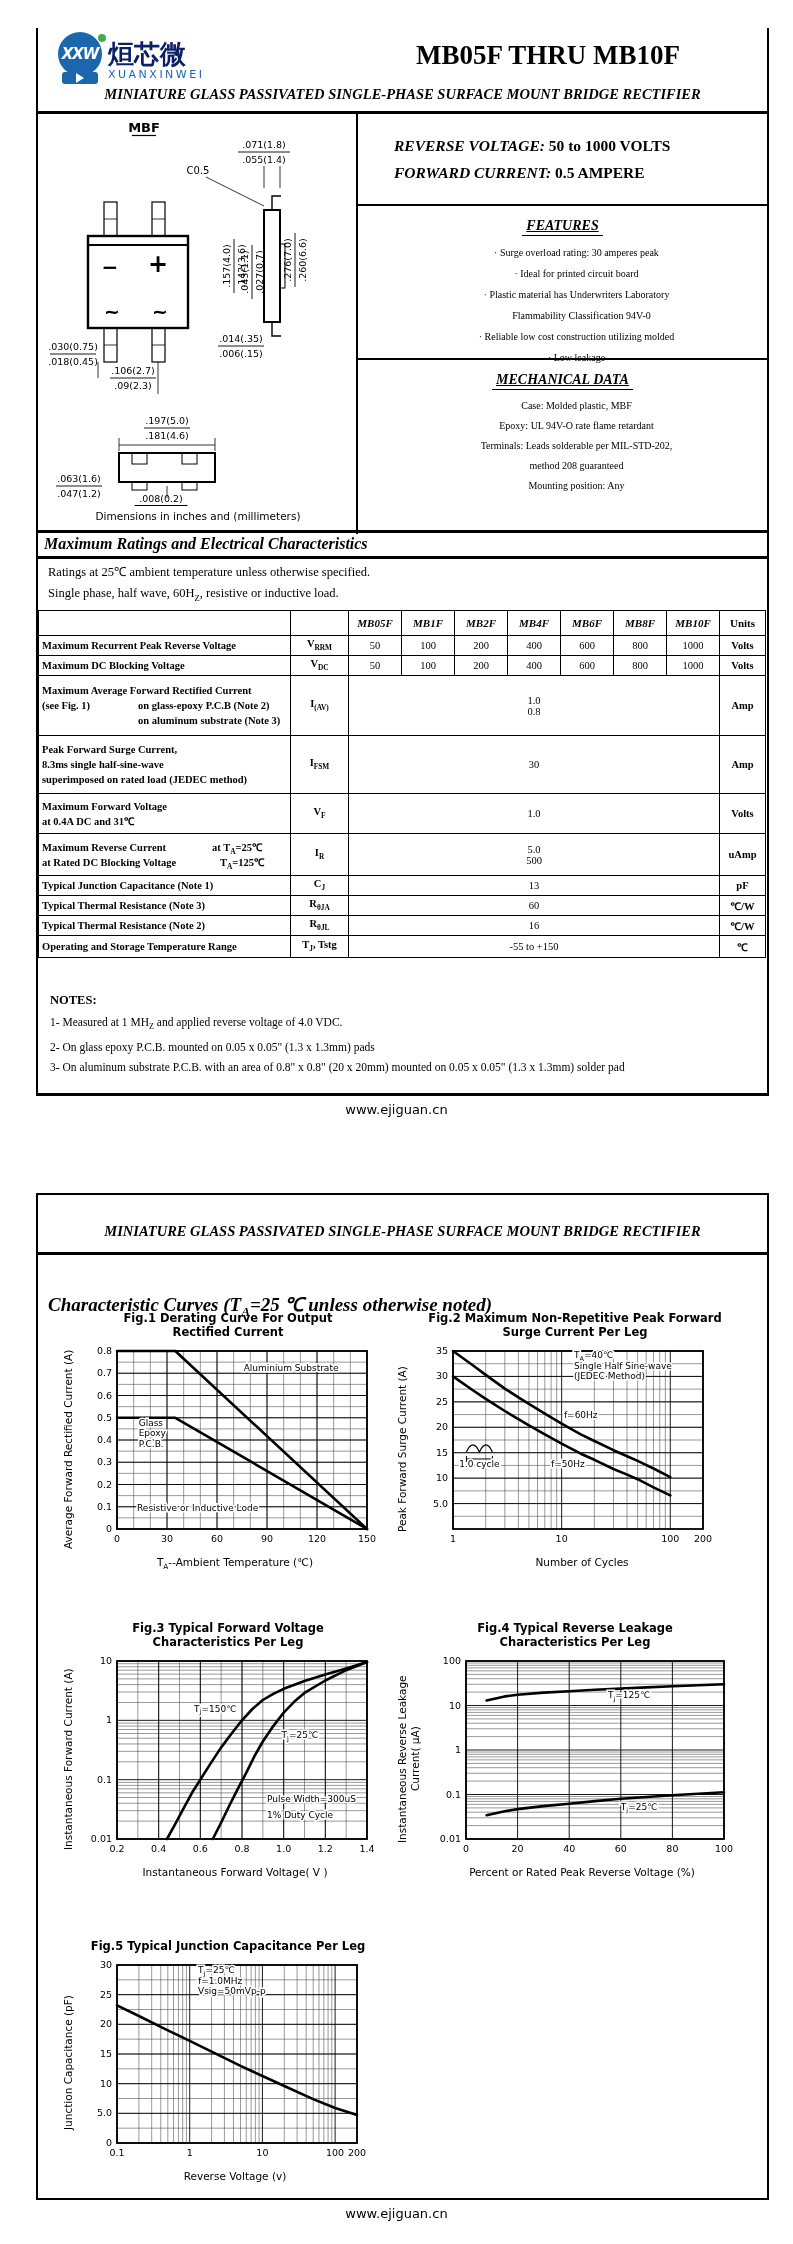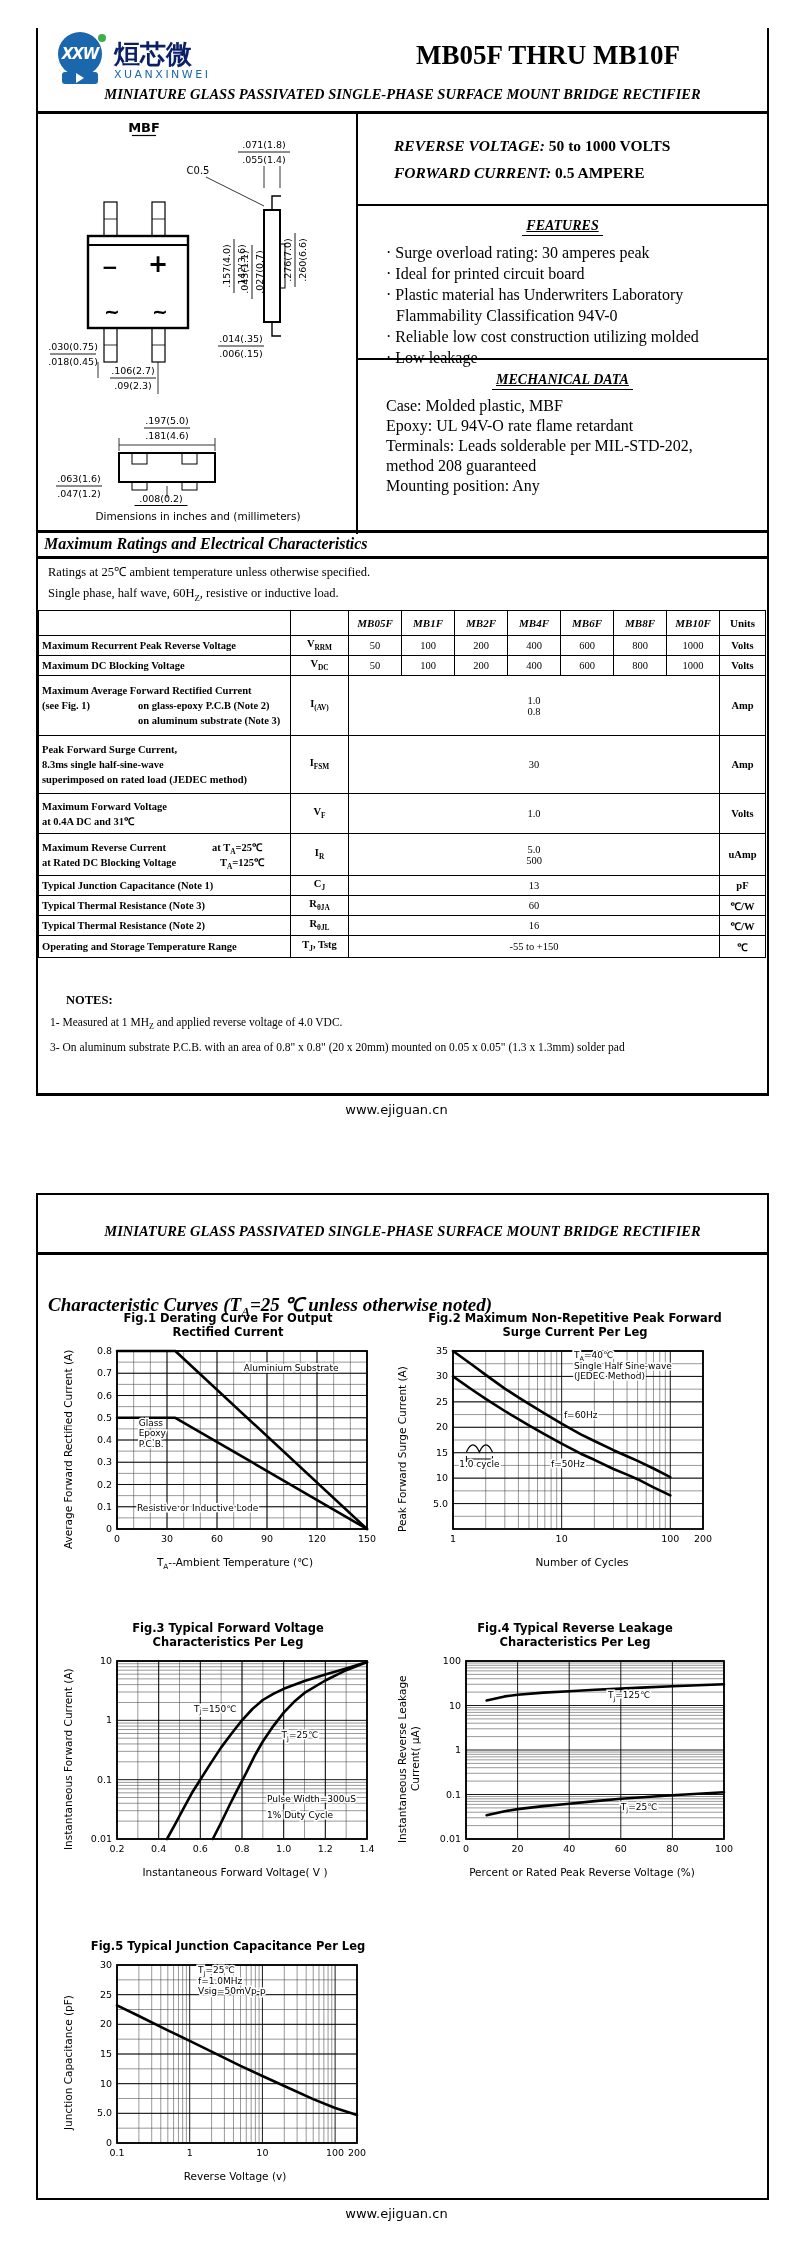--- a/index.html
+++ b/index.html
@@ -3,61 +3,61 @@
 <meta charset="utf-8">
 <style>
   html,body{margin:0;padding:0;background:#fff;}
   body{width:793px;height:2244px;position:relative;font-family:"Liberation Serif",serif;color:#000;}
   sub{font-size:70%;}
   .page{position:absolute;background:#fff;}
   #page1{left:36px;top:28px;width:729px;height:1065px;border-left:2px solid #000;border-right:2px solid #000;border-bottom:3px solid #000;}
   #page2{left:36px;top:1193px;width:729px;height:1003px;border:2px solid #000;}
   
   .hdr{position:absolute;left:0;top:0;width:100%;height:58px;}
-  .logo{position:absolute;left:20px;top:4px;display:flex;align-items:center;gap:6px;}
+  .logo{position:absolute;left:20px;top:4px;display:flex;align-items:center;}
   .logo-mark{position:relative;width:50px;height:56px;}
   .logo-circle{position:absolute;left:0;top:0;width:44px;height:44px;border-radius:50%;background:#1b67ae;display:flex;align-items:center;justify-content:center;}
   .logo-circle span{color:#fff;font-family:"DejaVu Sans",sans-serif;font-style:italic;font-weight:bold;font-size:15px;letter-spacing:-1px;}
   .logo-dot{position:absolute;right:2px;top:2px;width:8px;height:8px;border-radius:50%;background:#3fae49;}
   .logo-bar{position:absolute;left:4px;top:40px;width:36px;height:12px;background:#1b67ae;border-radius:3px;}
   .logo-bar:after{content:"";position:absolute;left:13px;top:2px;width:0;height:0;border-left:5px solid transparent;border-right:5px solid transparent;border-bottom:8px solid #fff;transform:rotate(90deg);}
   .logo-cn{font-family:"DejaVu Sans",sans-serif;font-weight:bold;font-size:26px;color:#0a1f66;line-height:28px;}
   .logo-en{font-family:"DejaVu Sans",sans-serif;font-size:11px;color:#1b67ae;letter-spacing:2.5px;}
   .part-title{position:absolute;left:310px;top:12px;width:400px;text-align:center;font-weight:bold;font-size:27px;}
   .banner{position:absolute;left:0;top:58px;width:100%;text-align:center;font-weight:bold;font-style:italic;font-size:14.5px;padding-bottom:8px;border-bottom:3px solid #000;}
   
   .leftcol{position:absolute;left:0;top:86px;width:318px;height:416px;}
   .rightcol{position:absolute;left:318px;top:86px;width:409px;height:420px;border-left:2px solid #000;}
   .rv{height:92px;box-sizing:border-box;border-bottom:2px solid #000;padding:18px 0 0 36px;font-size:15.5px;line-height:27px;}
   .rv .lab{font-weight:bold;font-style:italic;}
   .rv .val{font-weight:bold;}
   .features{height:154px;box-sizing:border-box;border-bottom:2px solid #000;padding-top:8px;}
   .sec-head{text-align:center;margin:2px 0 6px;}
   .sec-head span{display:inline-block;font-weight:bold;font-style:italic;font-size:14px;border-bottom:1.5px solid #000;padding:0 4px 1px;text-decoration:underline;}
-  .feat-list,.mech-list{font-size:16px;line-height:21px;padding-left:28px;}
+  .feat-list,.mech-list{font-size:10px;line-height:21px;padding-left:28px;text-align:center;}
   .mech-list{line-height:20px;}
   .feat-item.cont{padding-left:10px;}
   .mech{padding-top:8px;}
   
   .secbar{position:absolute;left:0;top:502px;width:100%;box-sizing:border-box;border-top:3px solid #000;border-bottom:3px solid #000;font-weight:bold;font-style:italic;font-size:16px;padding:2px 0 3px 6px;}
   .preamble{position:absolute;left:0;top:534px;padding-left:10px;font-size:12.5px;line-height:21px;}
   
   #ratings{position:absolute;left:0;top:582px;border-collapse:collapse;table-layout:fixed;width:727px;}
   #ratings td,#ratings th{border:1px solid #000;padding:1px 3px;vertical-align:middle;}
   #ratings .lblc{font-weight:bold;font-size:10.5px;line-height:15px;text-align:left;}
   #ratings .symc{font-weight:bold;font-size:10.5px;text-align:center;}
   #ratings .valc{font-size:10.5px;text-align:center;}
   #ratings .unitc{font-weight:bold;font-size:10.5px;text-align:center;}
   #ratings thead th{font-weight:bold;font-style:italic;font-size:11px;text-align:center;height:22px;}
   #ratings thead th.units{font-style:normal;}
   .lline{position:relative;min-height:15px;}
   .lline .t2{position:absolute;top:0;}
   
   .notes{position:absolute;left:0;top:962px;padding-left:12px;font-size:11.5px;line-height:20px;}
-  .notes .nh{font-weight:bold;font-size:12.5px;margin-bottom:2px;margin-left:16px;}
+  .notes .nh{font-weight:bold;font-size:12.5px;margin-bottom:2px;}
   .pgfoot{position:absolute;width:793px;text-align:center;font-family:"DejaVu Sans",sans-serif;font-size:13px;}
   #foot1{top:1102px;} #foot2{top:2206px;}
   
   .banner2{padding:28px 0 12px;text-align:center;font-weight:bold;font-style:italic;font-size:14.5px;border-bottom:3px solid #000;}
   .subtitle{position:absolute;left:10px;top:96px;font-weight:bold;font-style:italic;font-size:19px;}
   .chart{position:absolute;font-family:"DejaVu Sans",sans-serif;}
   .chart-title{text-align:center;font-weight:bold;font-size:11.5px;line-height:14px;margin-bottom:4px;}
   .chart-row{display:flex;align-items:stretch;}
   .ylab{writing-mode:vertical-rl;transform:rotate(180deg);text-align:center;font-size:10.5px;line-height:13px;width:auto;display:flex;align-items:center;justify-content:center;}
   .xlab{text-align:center;font-size:10.5px;margin-top:1px;}
@@ -323,20 +323,21 @@
           <td class="valc" colspan="7">-55 to +150</td>
           <td class="unitc">℃</td>
         </tr>
       </tbody>
     </table>
 
   <div class="notes">
     <div class="nh">NOTES:</div>
     <div id="notes-list">
         <div>1- Measured at 1 MH<sub>Z</sub> and applied reverse voltage of 4.0 VDC.</div>
+        <div>2- On glass epoxy P.C.B. mounted on 0.05 x 0.05" (1.3 x 1.3mm) pads</div>
         <div>3- On aluminum substrate P.C.B. with an area of 0.8" x 0.8" (20 x 20mm) mounted on 0.05 x 0.05" (1.3 x 1.3mm) solder pad</div>
       </div>
   </div>
 </div>
 <div class="pgfoot" id="foot1">www.ejiguan.cn</div>
 
 <div class="page" id="page2">
   <div class="banner2">MINIATURE GLASS PASSIVATED SINGLE-PHASE SURFACE MOUNT BRIDGE RECTIFIER</div>
   <div class="subtitle">Characteristic Curves (T<sub>A</sub>=25 ℃ unless otherwise noted)</div>
   <div id="charts">

